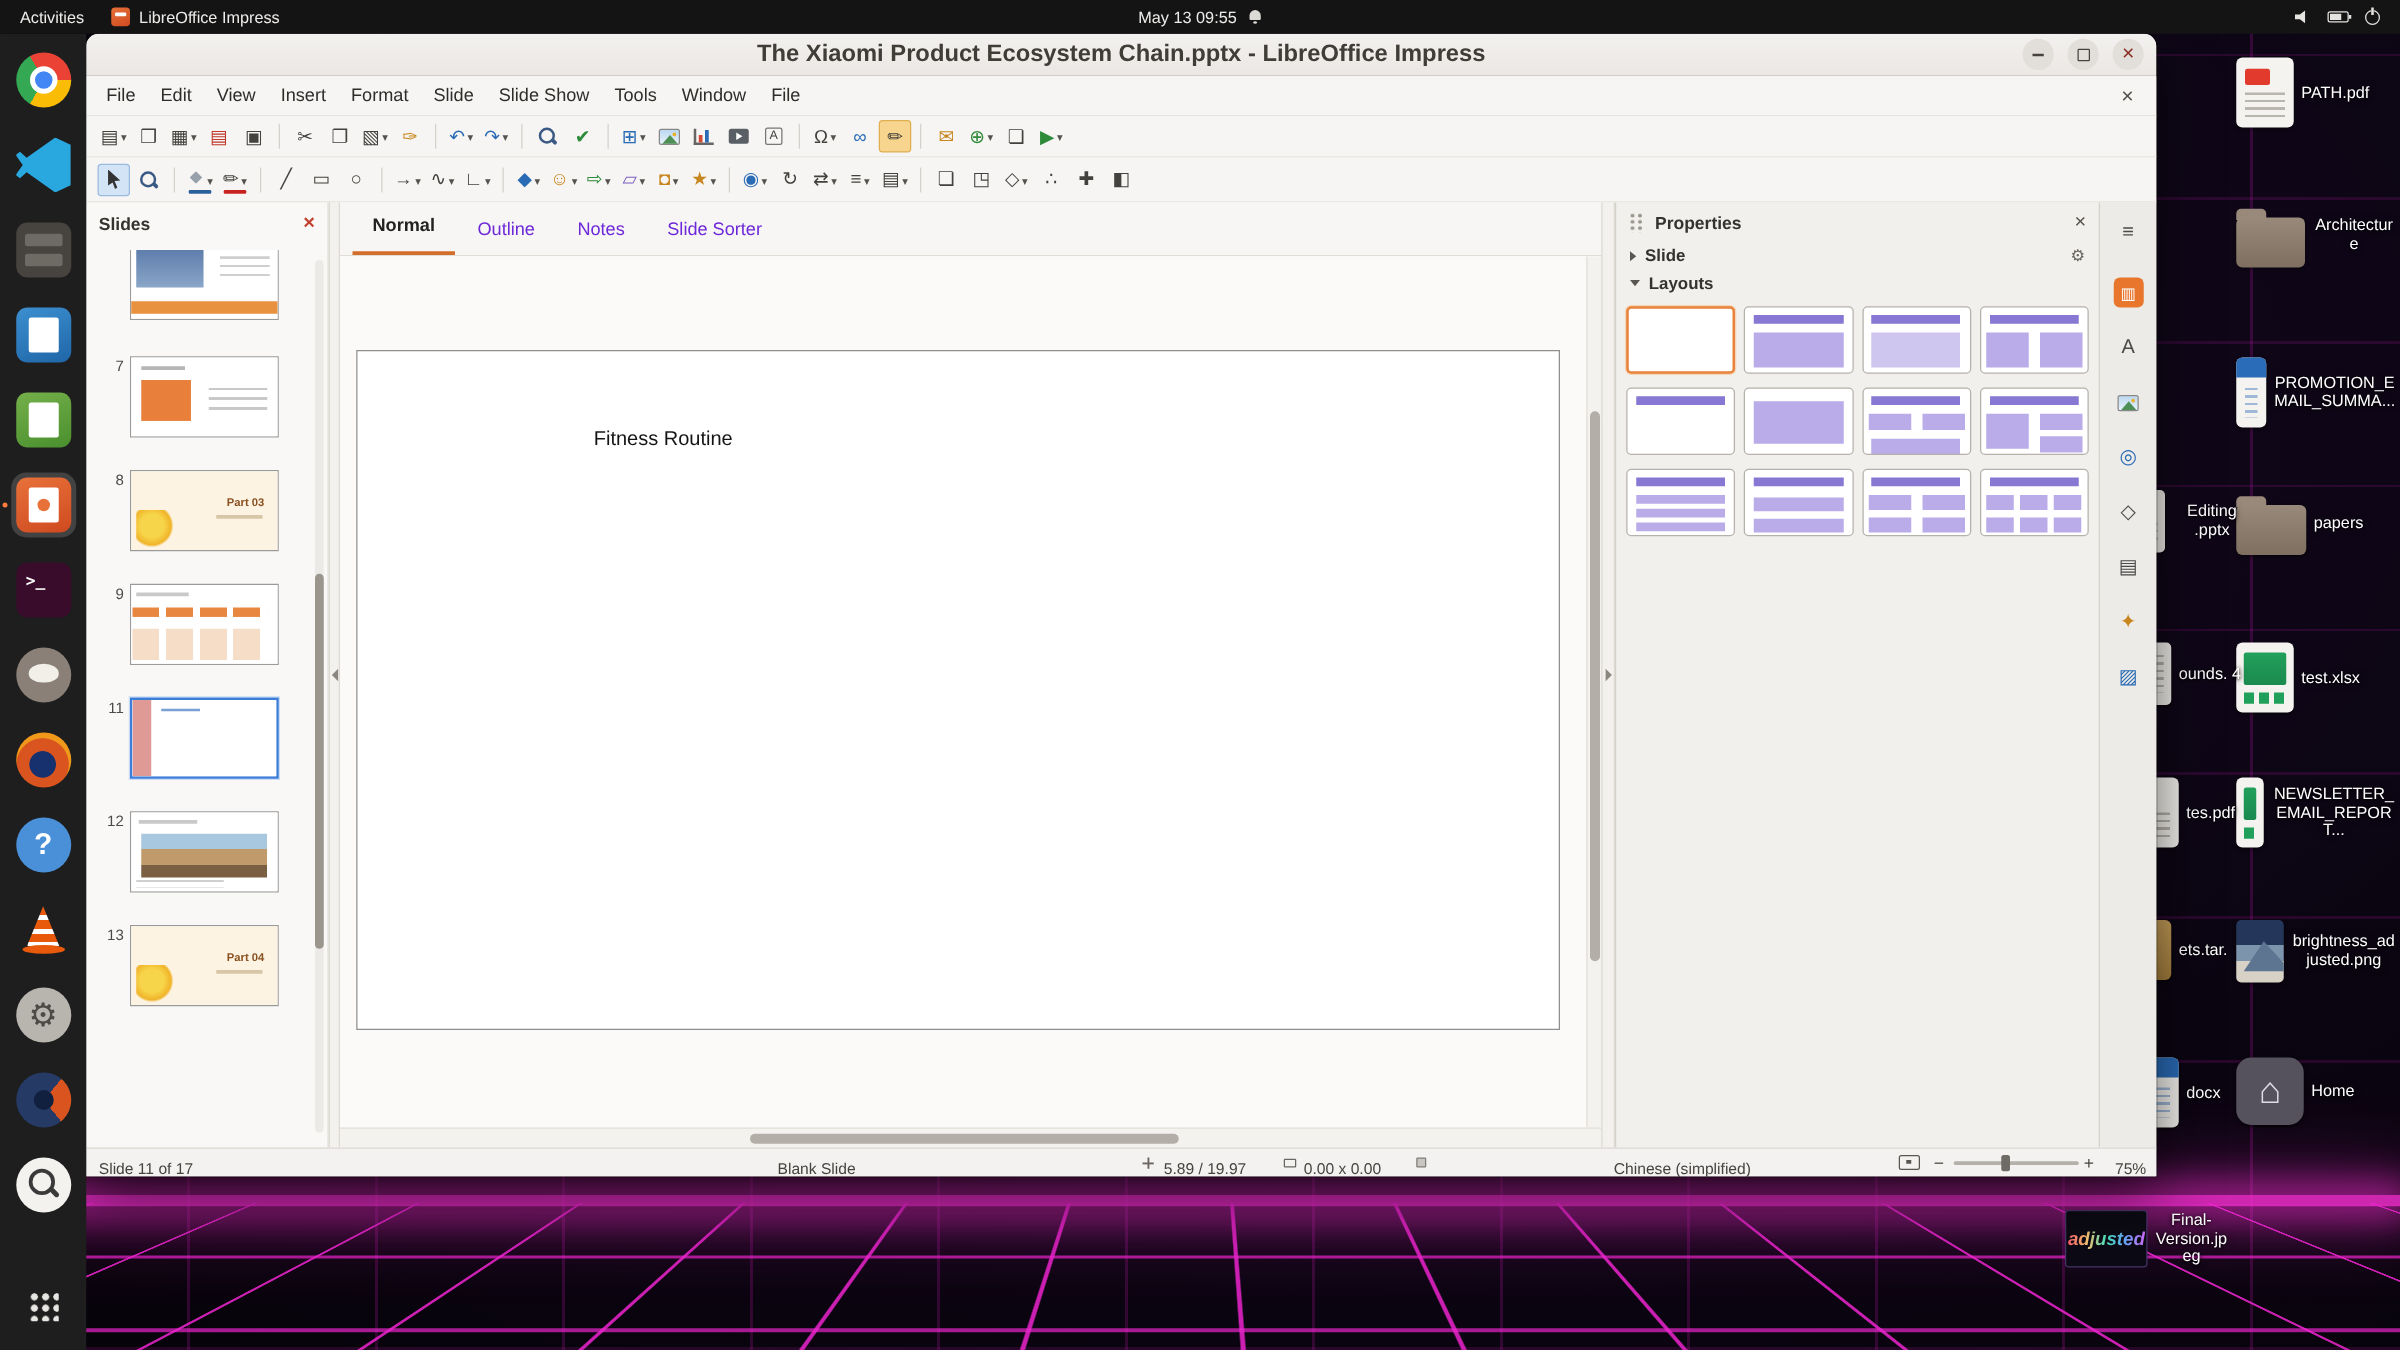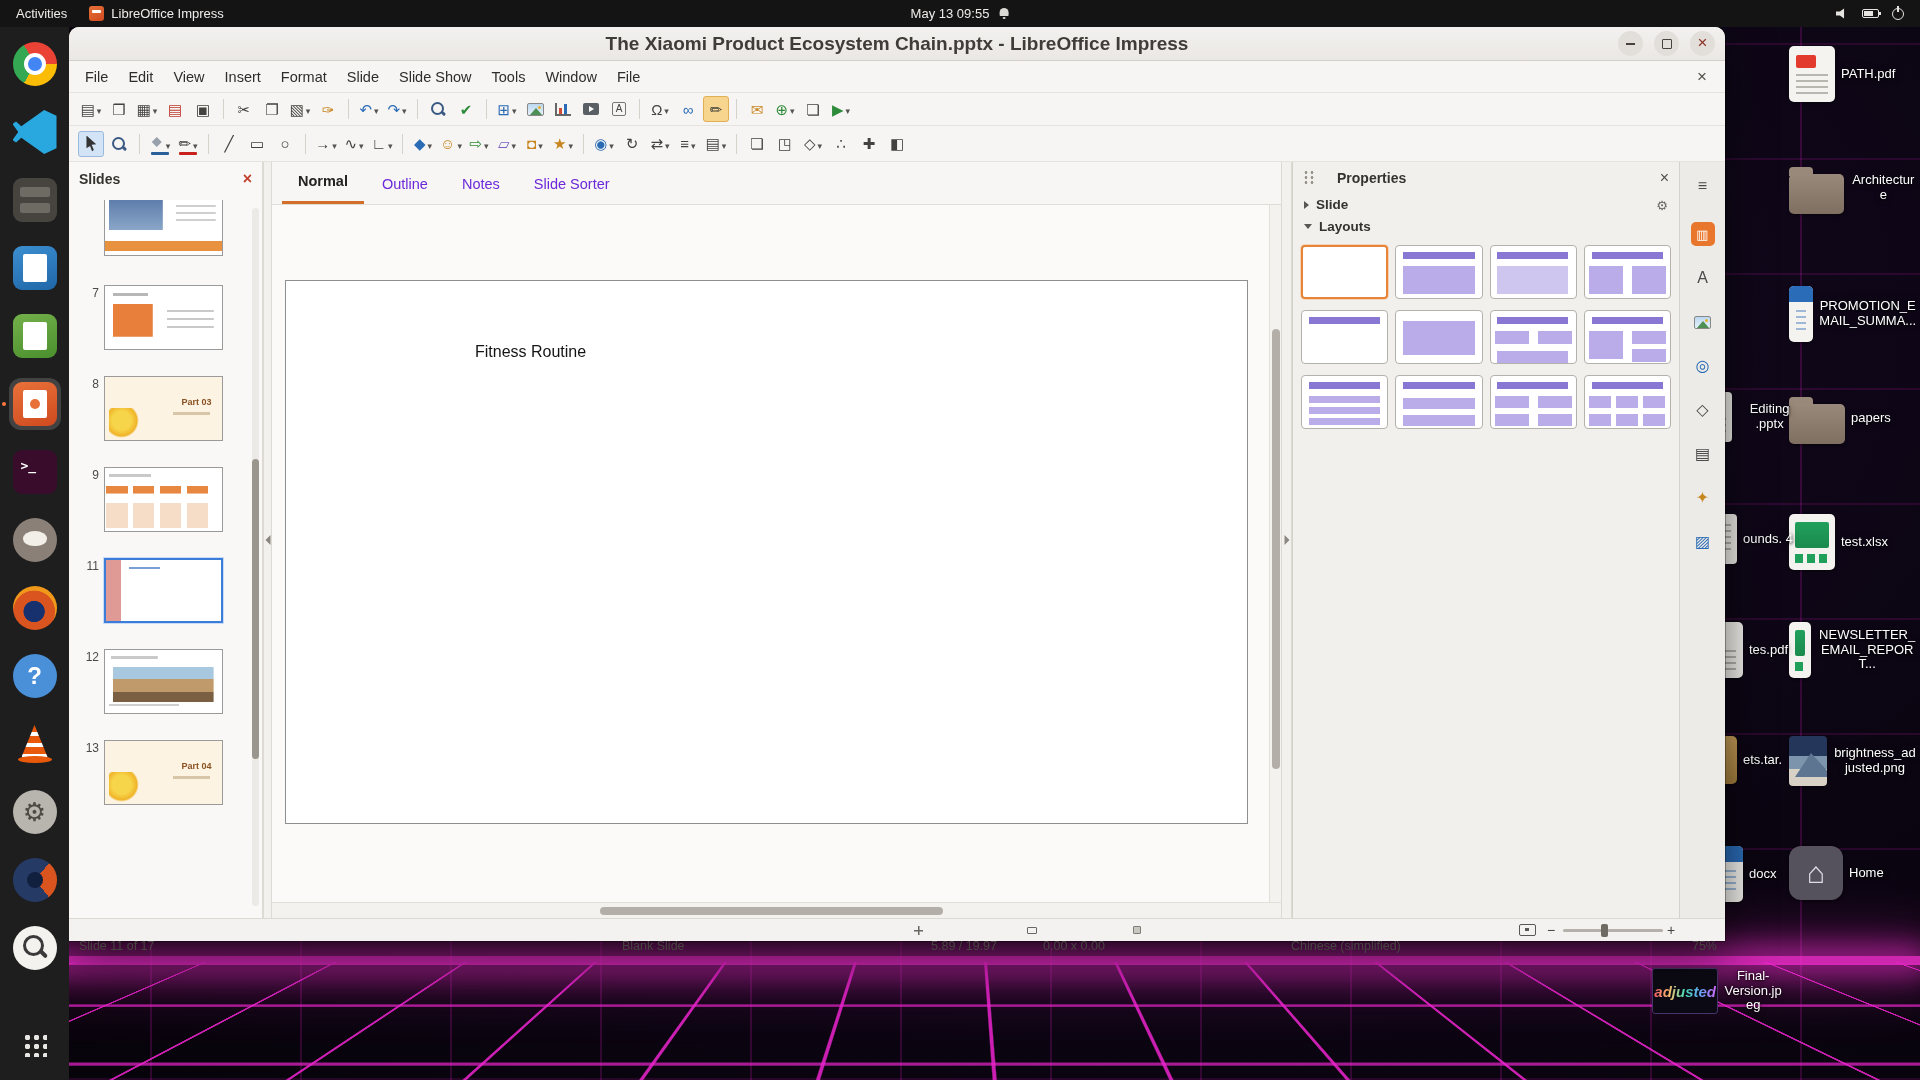--- a/index.html
+++ b/index.html
@@ -265,21 +265,21 @@
   .canvas { flex:1; position:relative; overflow:hidden; background:#fbfaf9; }
   .slide { position:absolute; left:13px; top:75px; width:963px; height:544px; background:#fff; border:1px solid #8f8f8f; }
   .slide-text { position:absolute; left:189px; top:62px; font-size:16px; color:#141414; }
   .vscroll { position:absolute; right:0; top:0; bottom:0; width:12px; background:#f4f2ef; border-left:1px solid #e2ded8; }
   .vthumb { position:absolute; left:2px; width:8px; top:124px; height:440px; background:#b3afa8; border-radius:4px; display:block; }
   .hscroll { height:16px; background:#f4f2ef; border-top:1px solid #e2ded8; position:relative; flex:none; }
   .hthumb { position:absolute; left:328px; width:343px; top:4px; height:8px; background:#b3afa8; border-radius:4px; display:block; }
 
   
   .props { width:387px; flex:none; background:#f1f0ed; border-left:1px solid #d5d1cb; display:flex; flex-direction:column; }
-  .props-header { height:32px; display:flex; align-items:center; padding:0 10px; gap:21px; flex:none; }
+  .props-header { height:32px; display:flex; align-items:center; padding:0 10px; gap:8px; flex:none; }
   .grip { width:13px; height:16px; background:radial-gradient(circle,#9a968e 1.3px, transparent 1.6px); background-size:6px 5px; }
   .props-title { font-size:14px; font-weight:700; color:#35332f; }
   .props-close { margin-left:auto; }
   .props-close::after { content:"×"; font-size:16px; color:#55504a; }
   .sect { display:flex; align-items:center; padding:0 11px; gap:7px; flex:none; }
   .sect-label { font-size:13.5px; font-weight:700; color:#35332f; }
   .slide-sect { height:21px; }
   .layouts-sect { height:23px; }
   .chev-right { width:0; height:0; border-top:4.5px solid transparent; border-bottom:4.5px solid transparent; border-left:5.5px solid #5a5752; }
   .chev-down { width:0; height:0; border-left:4.5px solid transparent; border-right:4.5px solid transparent; border-top:5.5px solid #5a5752; }
@@ -316,21 +316,21 @@
   .stab { width:28px; height:28px; display:flex; align-items:center; justify-content:center; border-radius:4px; }
   .stab:first-child { margin-bottom:4px; }
   .stab-glyph { font-size:16px; color:#4a4a4a; line-height:1; }
   .stab-glyph.c-blue { color:#2a6bb5; } .stab-glyph.c-amber { color:#c8861f; }
   .stab-glyph.deck-props { background:#e8762c; color:#fff; border-radius:5px; width:24px; height:24px;
     display:flex; align-items:center; justify-content:center; font-size:13px; }
 
   
   .statusbar { height:23px; flex:none; background:#f3f2f0; border-top:1px solid #dcd8d2; position:relative;
     font-size:12.5px; color:#474440; }
-  .st { position:absolute; top:16px; line-height:22px; white-space:nowrap; }
+  .st { position:absolute; top:5px; line-height:22px; white-space:nowrap; }
   .st.slide-info { left:10px; }
   .st.layout-name { left:553px; }
   .st.cursor-pos { left:862px; }
   .st.obj-size { left:974px; }
   .st.lang { left:1222px; }
   .st.zoom-pct { right:8px; }
   .st-icon { position:absolute; display:block; }
   .pos-icon { left:845px; top:7px; width:9px; height:9px;
     background:linear-gradient(#6a6661,#6a6661) 50% 0/1.5px 100% no-repeat, linear-gradient(#6a6661,#6a6661) 0 50%/100% 1.5px no-repeat; }
   .size-icon { left:958px; top:8px; width:10px; height:7px; border:1.5px solid #6a6661; border-radius:1px; }

